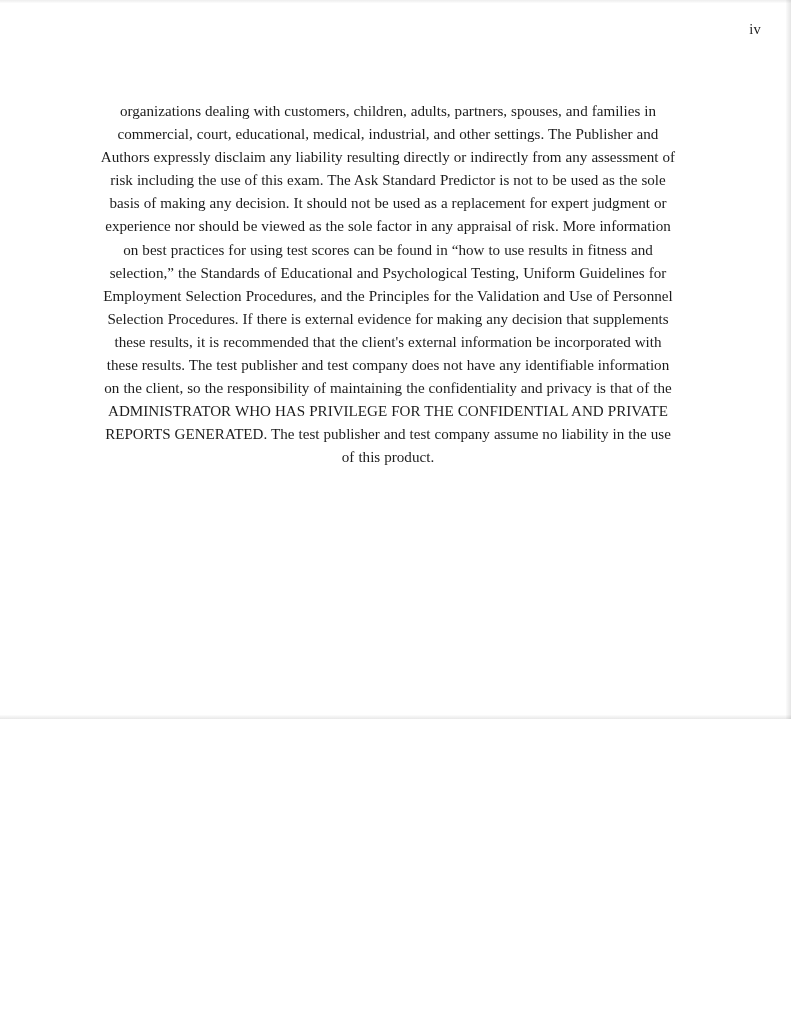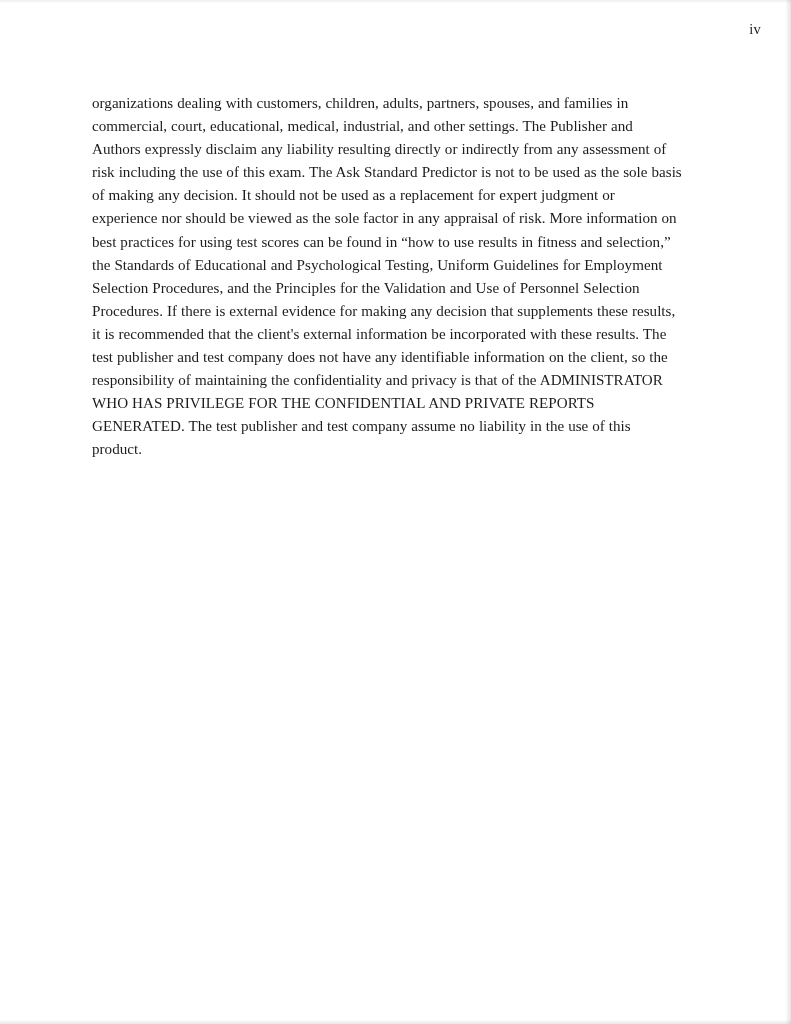--- a/index.html
+++ b/index.html
@@ -3,21 +3,21 @@
 <meta charset="utf-8">
 <style>
   html, body {
     margin: 0;
     padding: 0;
     background: #ffffff;
   }
   .page {
     position: relative;
     width: 791px;
-    height: 1024px;
+    height: 719px;
     background: #ffffff;
     overflow: hidden;
     font-family: "Liberation Serif", serif;
     color: #1a1a1a;
   }
   
   .scan-edge-right {
     position: absolute;
     top: 0;
     right: 0;
@@ -53,24 +53,24 @@
     letter-spacing: 0.2px;
     color: #1d1d1d;
   }
   .body-block {
     position: absolute;
     left: 88px;
     top: 88px;
     width: 600px;
   }
   .body-paragraph {
-    margin: 4px;
+    margin: 12px;
     font-size: 15.1px;
     line-height: 23.1px;
-    text-align: left;
+    text-align: center;
     color: #1c1c1c;
     letter-spacing: 0.01px;
     word-spacing: 0.2px;
   }
 </style>
 </head>
 <body>
 
 <div class="page">
 

